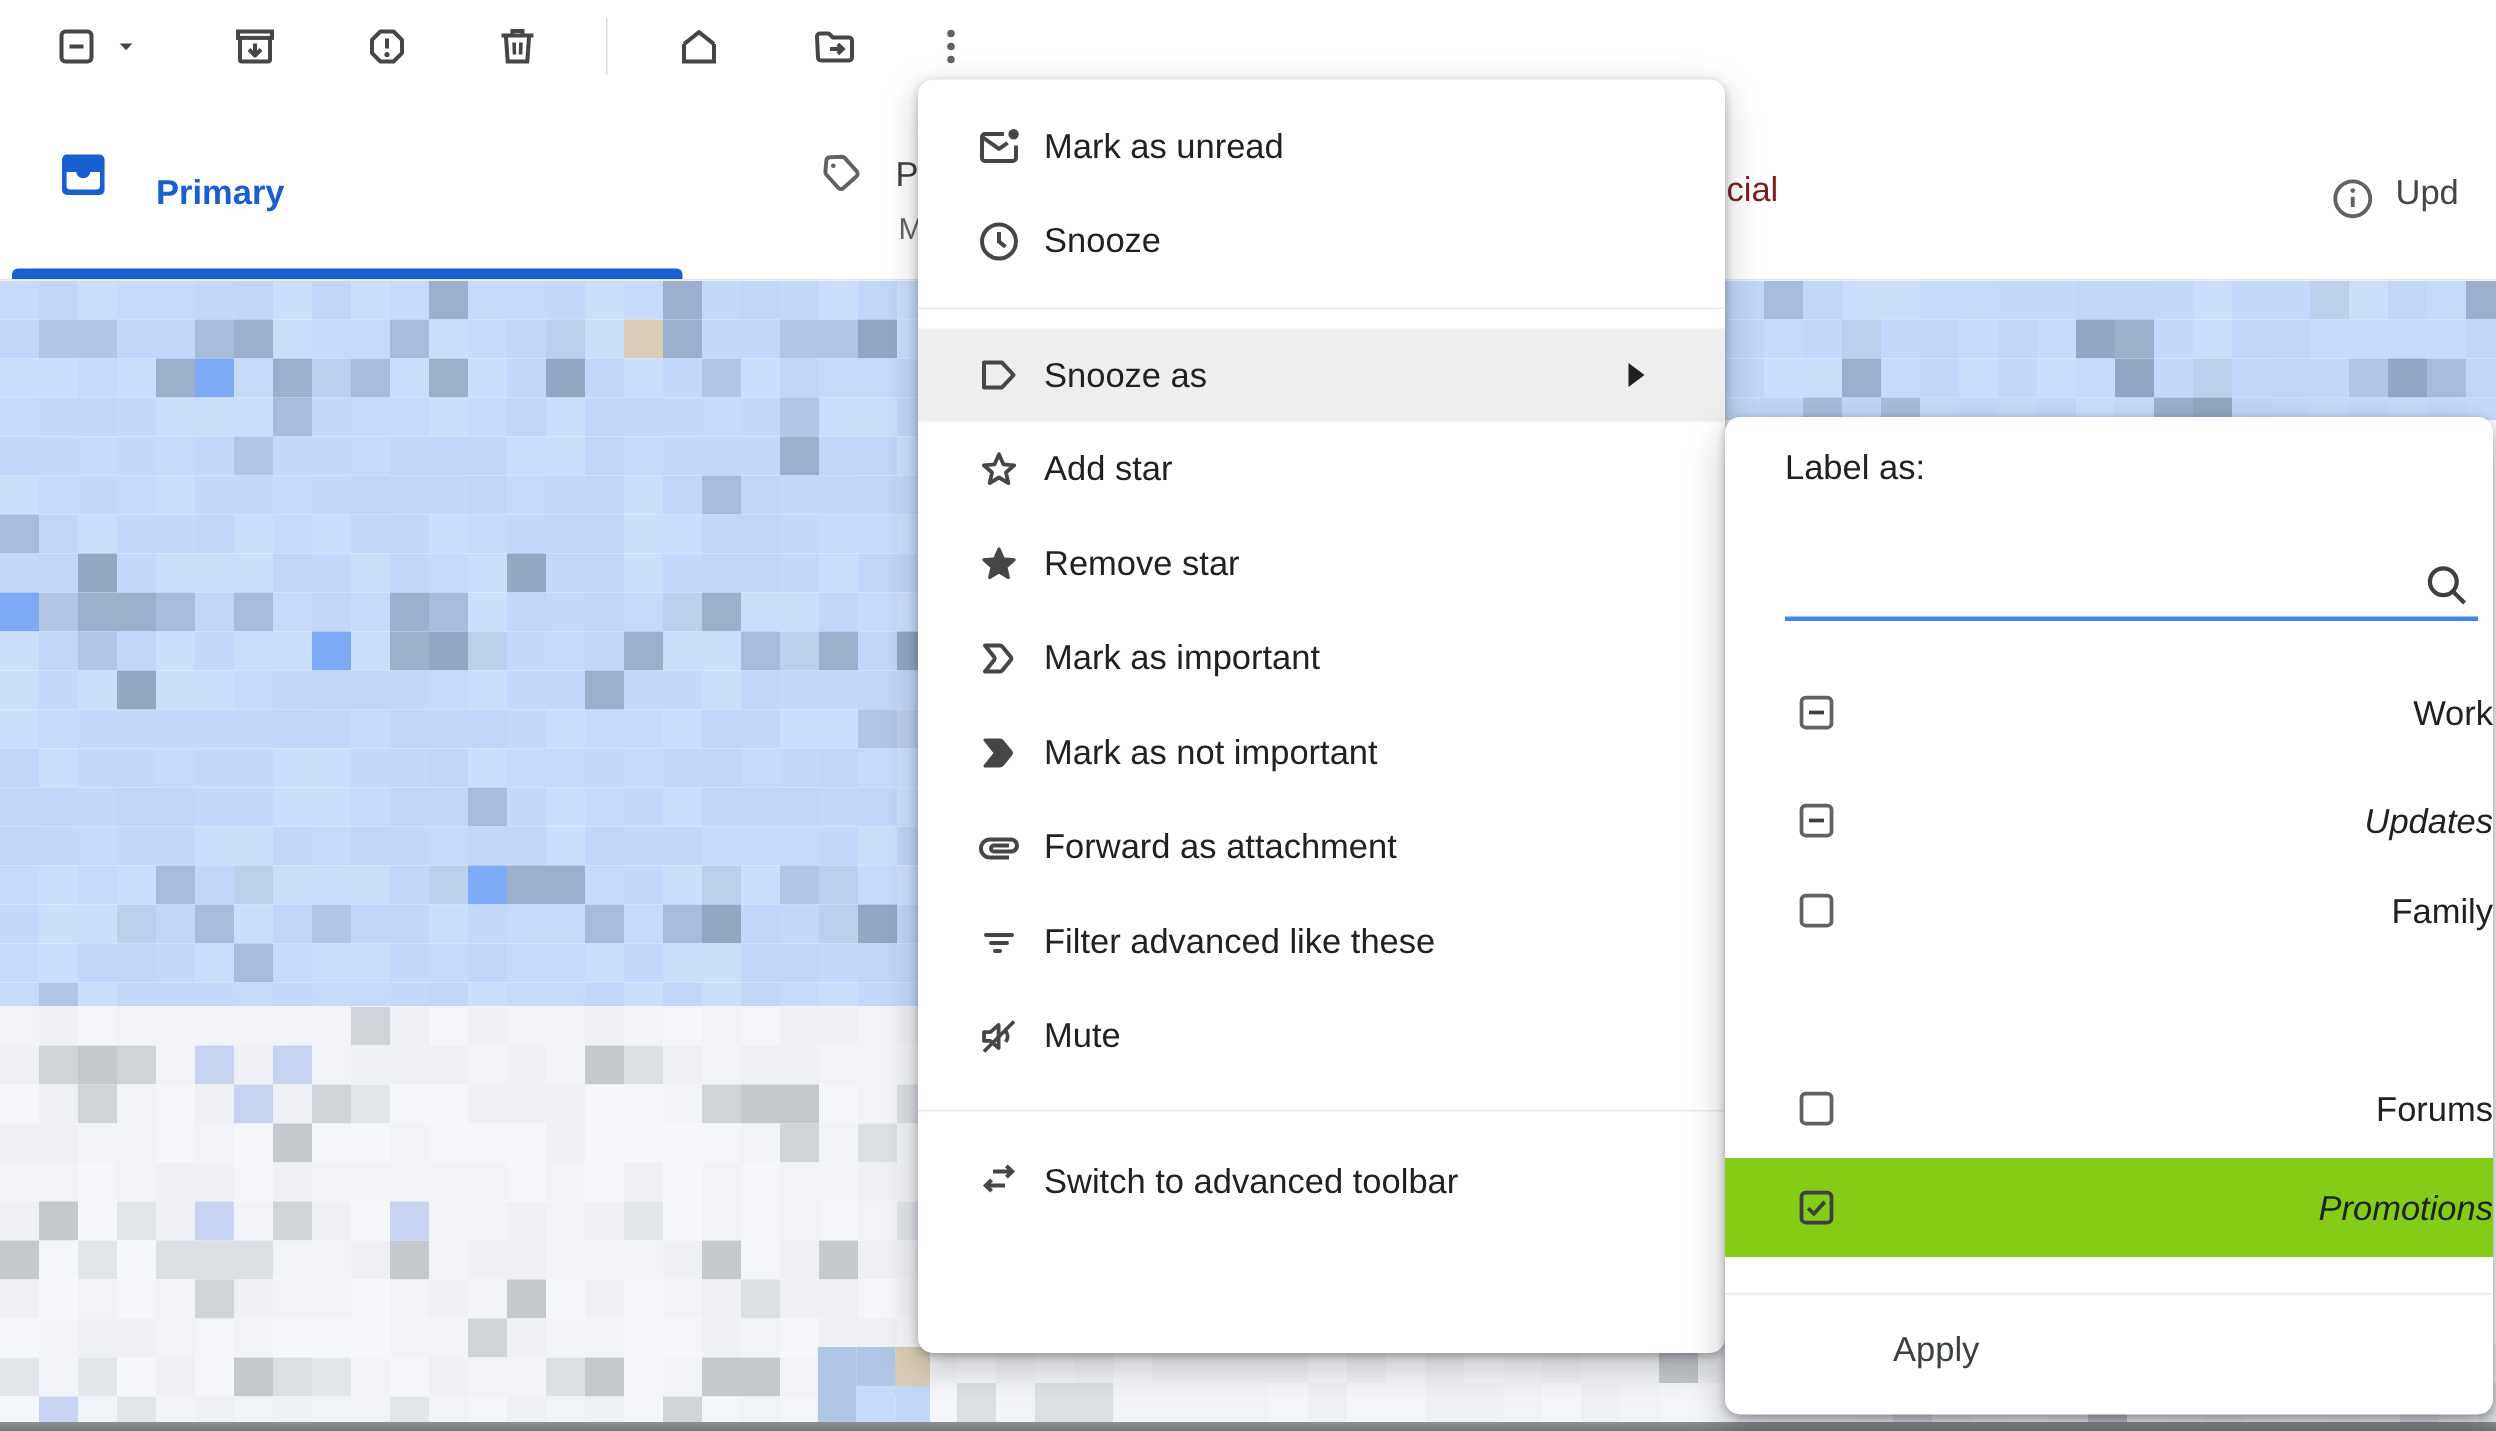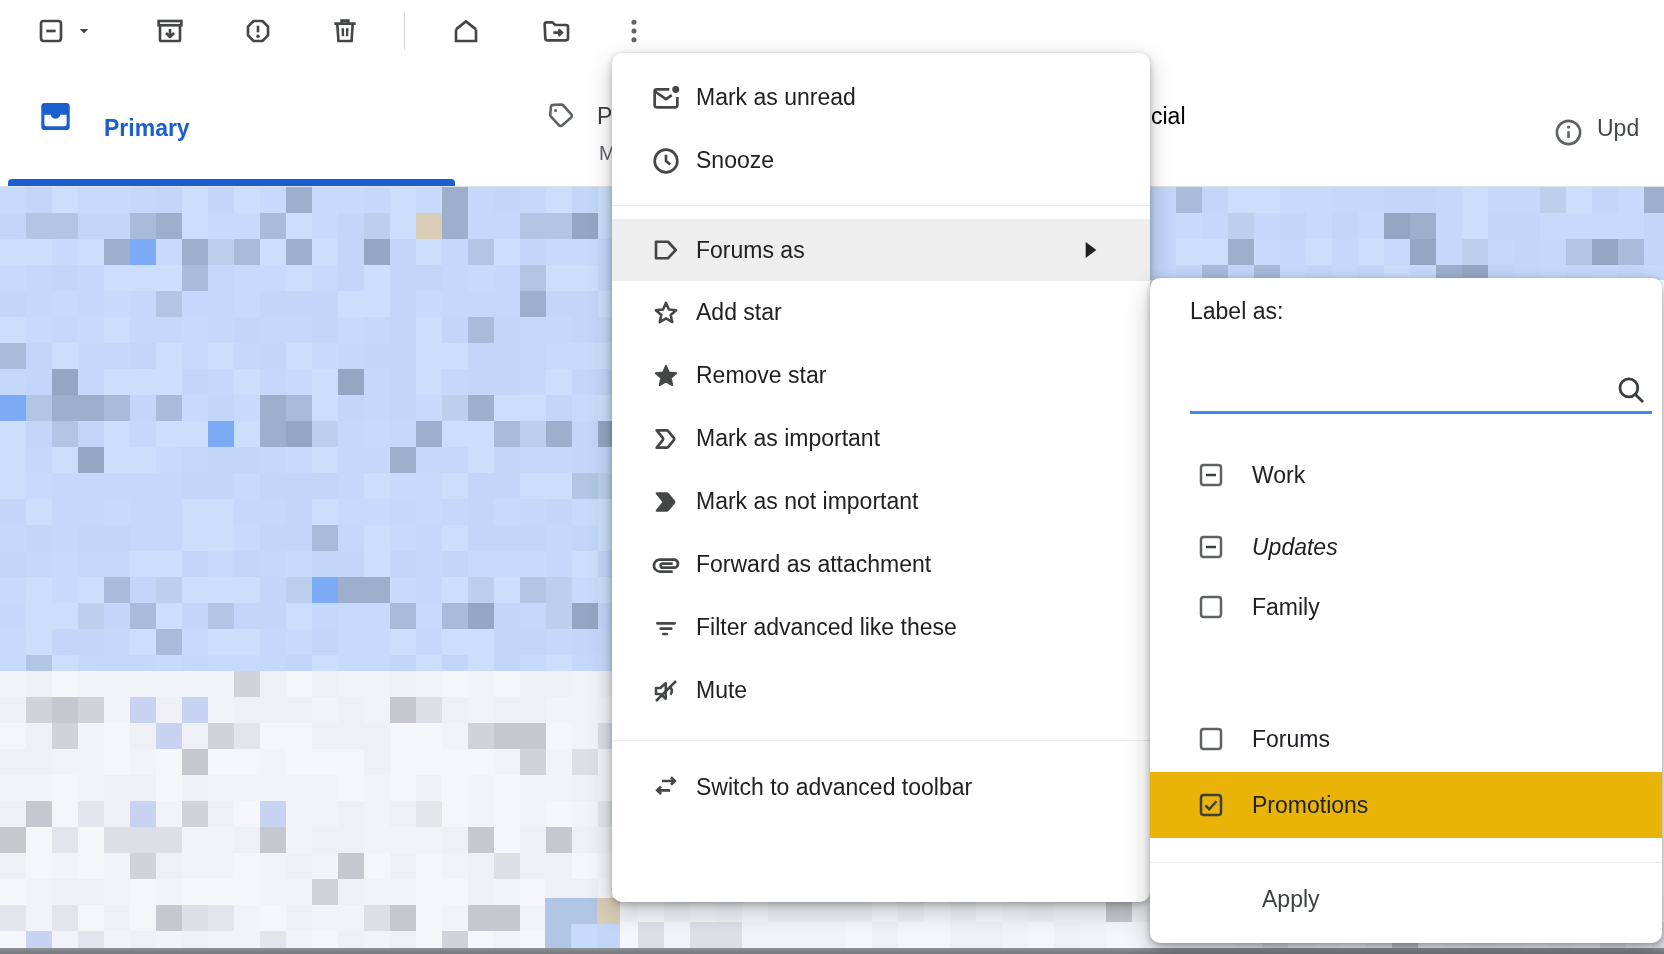--- a/index.html
+++ b/index.html
@@ -30,24 +30,24 @@
   .subarrow{position:absolute;right:52px;top:50%;transform:translateY(-50%);}
   
   #submenu{left:1150px;top:278px;width:512px;height:665px;background:#fff;border-radius:10px;z-index:6;
         box-shadow:0 2px 6px rgba(0,0,0,.28),0 10px 26px rgba(0,0,0,.24);box-sizing:border-box;}
   #sm-title{position:absolute;left:40px;top:20px;font-size:23px;color:#202124;}
   #sm-search{position:absolute;left:40px;top:95px;width:462px;height:38px;}
   #sm-search input{width:420px;height:34px;border:none;outline:none;font-size:22px;background:transparent;
         font-family:"Liberation Sans","DejaVu Sans",sans-serif;}
   #sm-underline{position:absolute;left:0;bottom:-3px;width:462px;height:3px;}
   #sm-search .mag{position:absolute;right:4px;top:0;}
-  .lrow{position:absolute;left:0;width:512px;height:66px;display:flex;align-items:center;padding-left:46px;box-sizing:border-box;cursor:pointer;}
+  .lrow{position:absolute;left:0;width:512px;height:66px;display:flex;align-items:center;padding-left:46px;box-sizing:border-box;cursor:pointer;justify-content:space-between;}
   .lrow .cb{width:30px;height:30px;flex:0 0 30px;}
   .lrow .ln{margin-left:26px;font-size:23px;color:#202124;}
-  .lrow.hl{background:#eab308;}
+  .lrow.hl{background:#84cc16;font-style:italic;}
   #sm-div{position:absolute;left:0;top:584px;width:512px;height:1px;background:#e9e9e9;}
   #apply{position:absolute;left:102px;top:602px;font-size:23px;color:#3c4043;cursor:pointer;padding:6px 10px;}
   svg{display:block;}
 </style>
 </head>
 <body>
 
 <div id="app">
 
   <div class="mosaic abs" id="mzA" style="left:0;top:187px;width:616px;height:484px;">
@@ -1026,21 +1026,21 @@
 
     <div class="abs" style="left:543px;top:38px;">
       <svg width="33" height="33" viewBox="0 0 24 24">
         <path d="M12.9 3.2a1.8 1.8 0 0 1 1.3.5l6.1 6.1a1.8 1.8 0 0 1 0 2.6l-5.9 5.9a1.8 1.8 0 0 1-2.6 0L5.7 12.2a1.8 1.8 0 0 1-.5-1.3l.2-5.4a1.8 1.8 0 0 1 1.7-1.7z" fill="none" stroke="#5f6368" stroke-width="1.9" transform="rotate(3 12 12)"></path>
         <circle cx="9.1" cy="7.6" r="1.1" fill="#5f6368"></circle>
       </svg>
     </div>
     <div class="tablabel" style="left:597px;top:41px;color:#3c4043;">P</div>
     <div class="tablabel" style="left:599px;top:80px;color:#5f6368;font-size:20px;">M</div>
 
-    <div class="tablabel" style="left:1151px;top:41px;color:#000000;">cial</div>
+    <div class="tablabel" style="left:1151px;top:51px;color:#7f1d1d;">cial</div>
 
     <div class="abs" style="left:1553px;top:55px;">
       <svg width="31" height="31" viewBox="0 0 24 24">
         <circle cx="12" cy="12" r="9" fill="none" stroke="#5f6368" stroke-width="2"></circle>
         <path d="M12 11v5.2" stroke="#5f6368" stroke-width="2"></path>
         <circle cx="12" cy="7.8" r="1.2" fill="#5f6368"></circle>
       </svg>
     </div>
     <div class="tablabel" style="left:1597px;top:53px;color:#44474a;">Upd</div>
 
@@ -1069,21 +1069,21 @@
       </span>
       <span class="mil">Snooze</span>
     </div>
     <div class="mdiv"></div>
     <div class="mi hl">
       <span class="mic">
         <svg width="32" height="32" viewBox="0 0 24 24">
             <path d="M4.5 5.8h9l5.8 6.2-5.8 6.2h-9z" fill="none" stroke="#444746" stroke-width="2" stroke-linejoin="round"></path>
           </svg>
       </span>
-      <span class="mil">Forums as</span>
+      <span class="mil">Snooze as</span>
       <span class="subarrow">
         <svg width="14" height="16" viewBox="0 0 10 12">
             <path d="M1 0l8 6-8 6z" fill="#202124"></path>
           </svg>
       </span>
     </div>
     <div class="mi">
       <span class="mic">
         <svg width="32" height="32" viewBox="0 0 24 24">
             <path d="M12 4.4l2.2 5 5.4.5-4.1 3.6 1.2 5.3L12 16l-4.7 2.8 1.2-5.3-4.1-3.6 5.4-.5z" fill="none" stroke="#444746" stroke-width="1.9" stroke-linejoin="round"></path>

